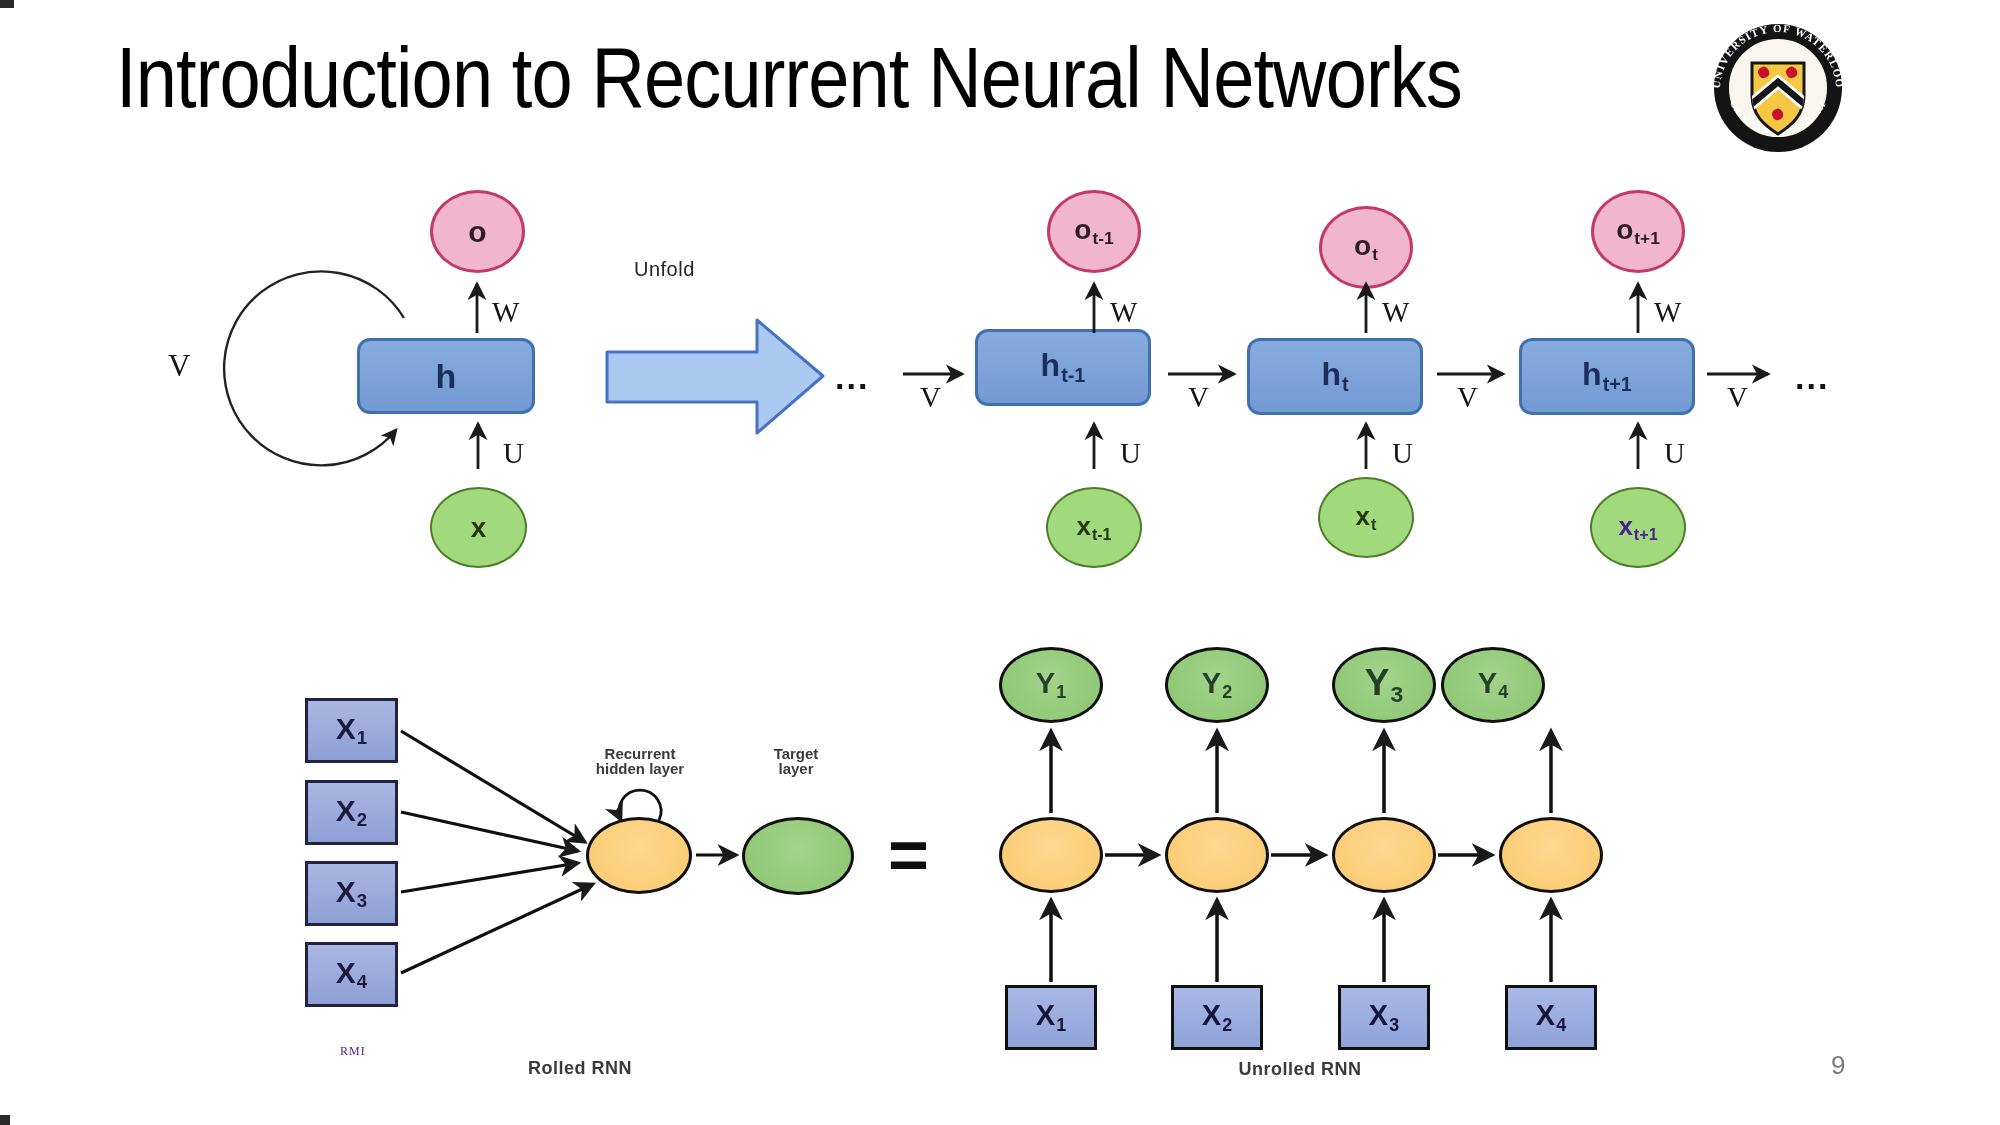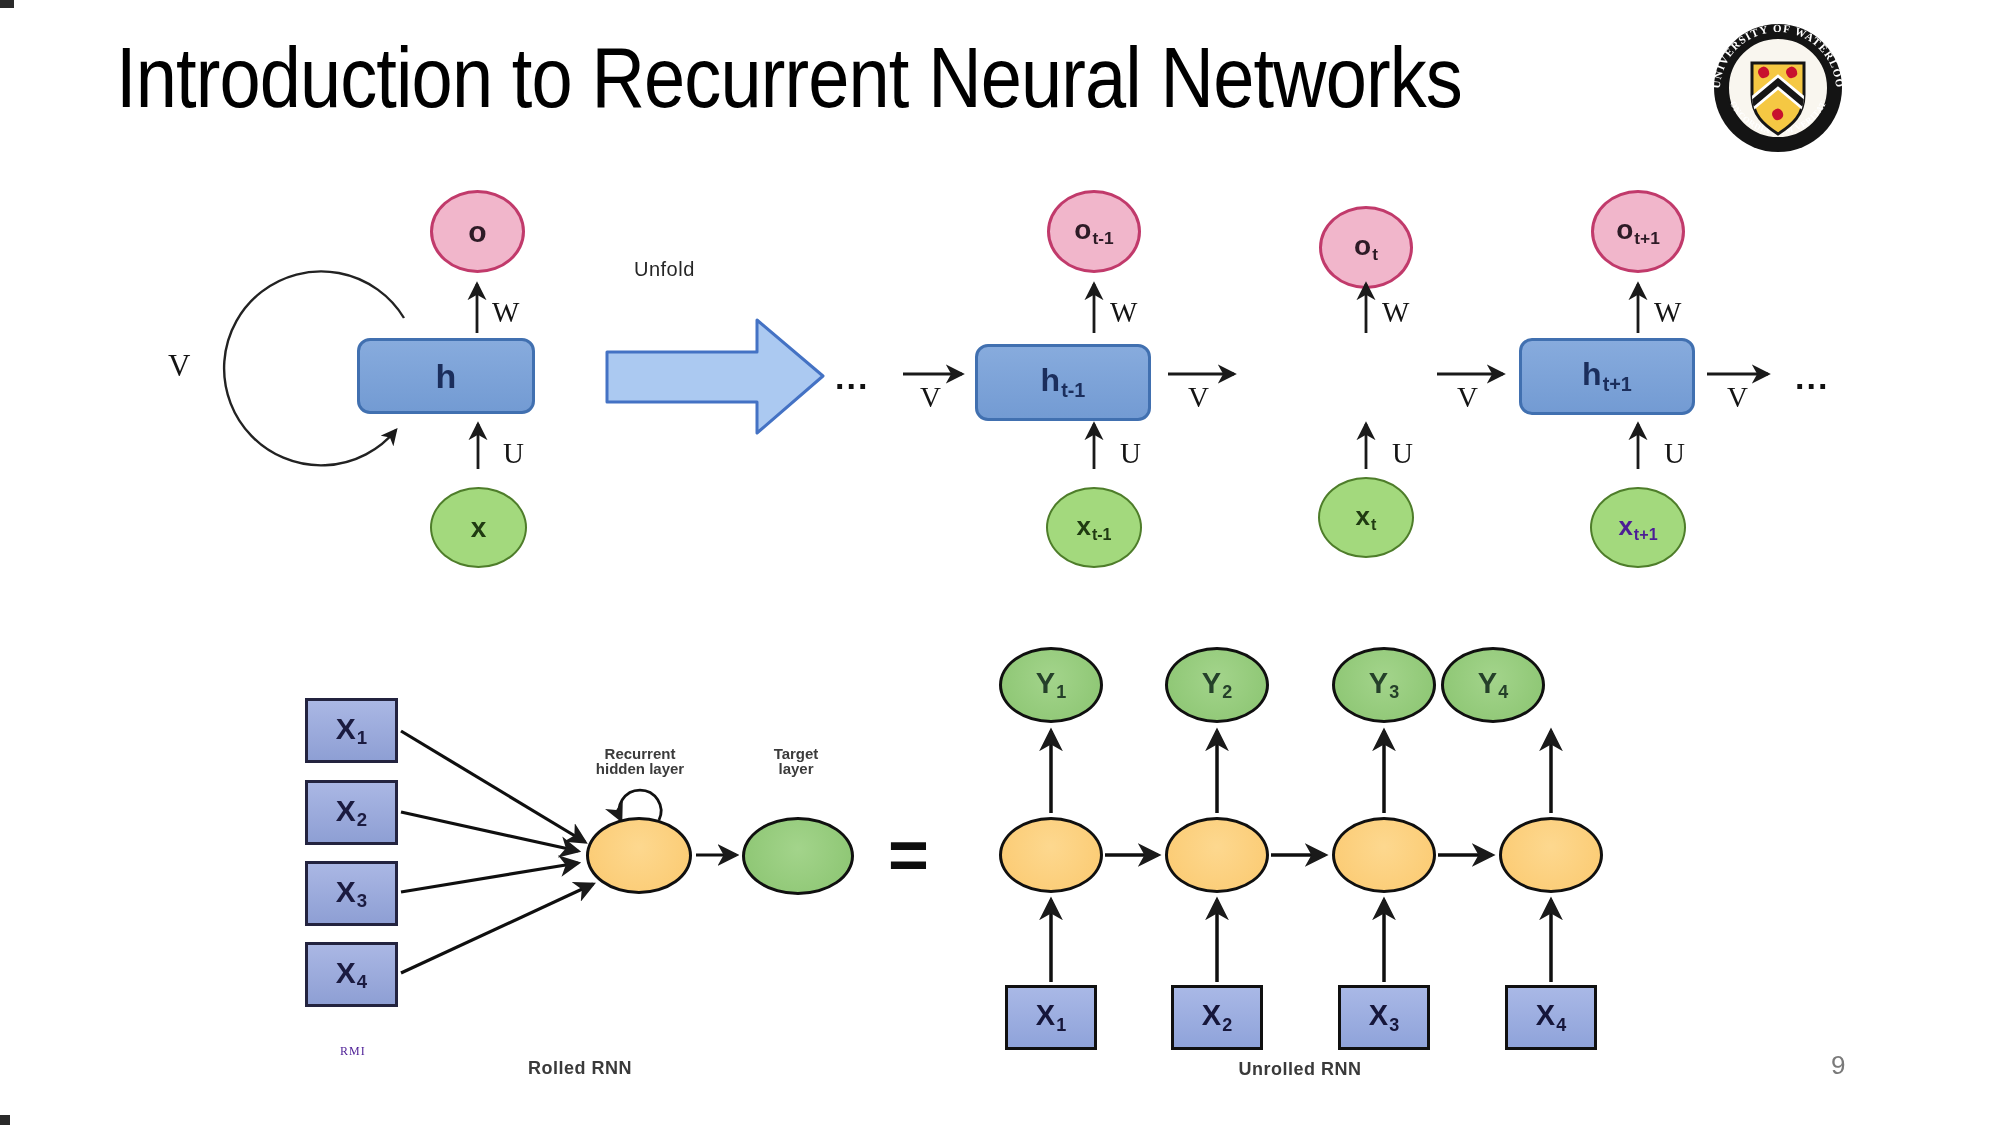--- a/index.html
+++ b/index.html
@@ -137,32 +137,35 @@
   <div class="wlabel" style="left:503px;top:437px;">U</div>
 
   <div class="unfold-label" style="left:634px;top:258px;">Unfold</div>
 
   <div class="dots" style="left:835px;top:358px;">...</div>
   <div class="wlabel" style="left:920px;top:381px;">V</div>
 
   <div class="node ellipse pinknode" style="left:1047px;top:190px;width:94px;height:83px;">
     <span class="nlabel" style="font-size:28px;color:#2d1b26;"><span>o</span><span class="nsub">t-1</span></span>
   </div>
-  <div class="node bluebox" style="left:975px;top:344px;width:176px;height:77px;">
+  <div class="node bluebox" style="left:975px;top:329px;width:176px;height:77px;">
     <span class="nlabel" style="font-size:32px;color:#1b2e5c;"><span>h</span><span class="nsub">t-1</span></span>
   </div>
   <div class="node ellipse greennode" style="left:1046px;top:487px;width:96px;height:81px;">
     <span class="nlabel" style="font-size:26px;color:#203a12;"><span>x</span><span class="nsub">t-1</span></span>
   </div>
   <div class="wlabel" style="left:1110px;top:296px;">W</div>
   <div class="wlabel" style="left:1120px;top:437px;">U</div>
   <div class="wlabel" style="left:1188px;top:381px;">V</div>
 
   <div class="node ellipse pinknode" style="left:1319px;top:206px;width:94px;height:83px;">
     <span class="nlabel" style="font-size:28px;color:#2d1b26;"><span>o</span><span class="nsub">t</span></span>
+  </div>
+  <div class="node bluebox" style="left:1247px;top:338px;width:176px;height:77px;">
+    <span class="nlabel" style="font-size:32px;color:#1b2e5c;"><span>h</span><span class="nsub">t</span></span>
   </div>
   <div class="node ellipse greennode" style="left:1318px;top:477px;width:96px;height:81px;">
     <span class="nlabel" style="font-size:26px;color:#203a12;"><span>x</span><span class="nsub">t</span></span>
   </div>
   <div class="wlabel" style="left:1382px;top:296px;">W</div>
   <div class="wlabel" style="left:1392px;top:437px;">U</div>
   <div class="wlabel" style="left:1457px;top:381px;">V</div>
 
   <div class="node ellipse pinknode" style="left:1591px;top:190px;width:94px;height:83px;">
     <span class="nlabel" style="font-size:28px;color:#2d1b26;"><span>o</span><span class="nsub">t+1</span></span>
@@ -208,21 +211,21 @@
   <div class="watermark" style="left:340px;top:1044px;">RMI</div>
   <div class="cap" style="left:505px;top:1058px;width:150px;text-align:center;font-size:18px;">Rolled RNN</div>
 
   <div class="node grnellipse" style="left:999px;top:647px;width:104px;height:76px;">
     <span class="nlabel" style="font-size:29px;color:#25402a;"><span>Y</span><span class="nsub">1</span></span>
   </div>
   <div class="node grnellipse" style="left:1165px;top:647px;width:104px;height:76px;">
     <span class="nlabel" style="font-size:29px;color:#25402a;"><span>Y</span><span class="nsub">2</span></span>
   </div>
   <div class="node grnellipse" style="left:1332px;top:647px;width:104px;height:76px;">
-    <span class="nlabel" style="font-size:29px;color:#25402a;"><span>Y</span><span class="nsub">3</span></span>
+    <span class="nlabel" style="font-size:37px;color:#25402a;"><span>Y</span><span class="nsub">3</span></span>
   </div>
   <div class="node grnellipse" style="left:1441px;top:647px;width:104px;height:76px;">
     <span class="nlabel" style="font-size:29px;color:#25402a;"><span>Y</span><span class="nsub">4</span></span>
   </div>
 
   <div class="node orangenode" style="left:999px;top:817px;width:104px;height:76px;"></div>
   <div class="node orangenode" style="left:1165px;top:817px;width:104px;height:76px;"></div>
   <div class="node orangenode" style="left:1332px;top:817px;width:104px;height:76px;"></div>
   <div class="node orangenode" style="left:1499px;top:817px;width:104px;height:76px;"></div>
 

